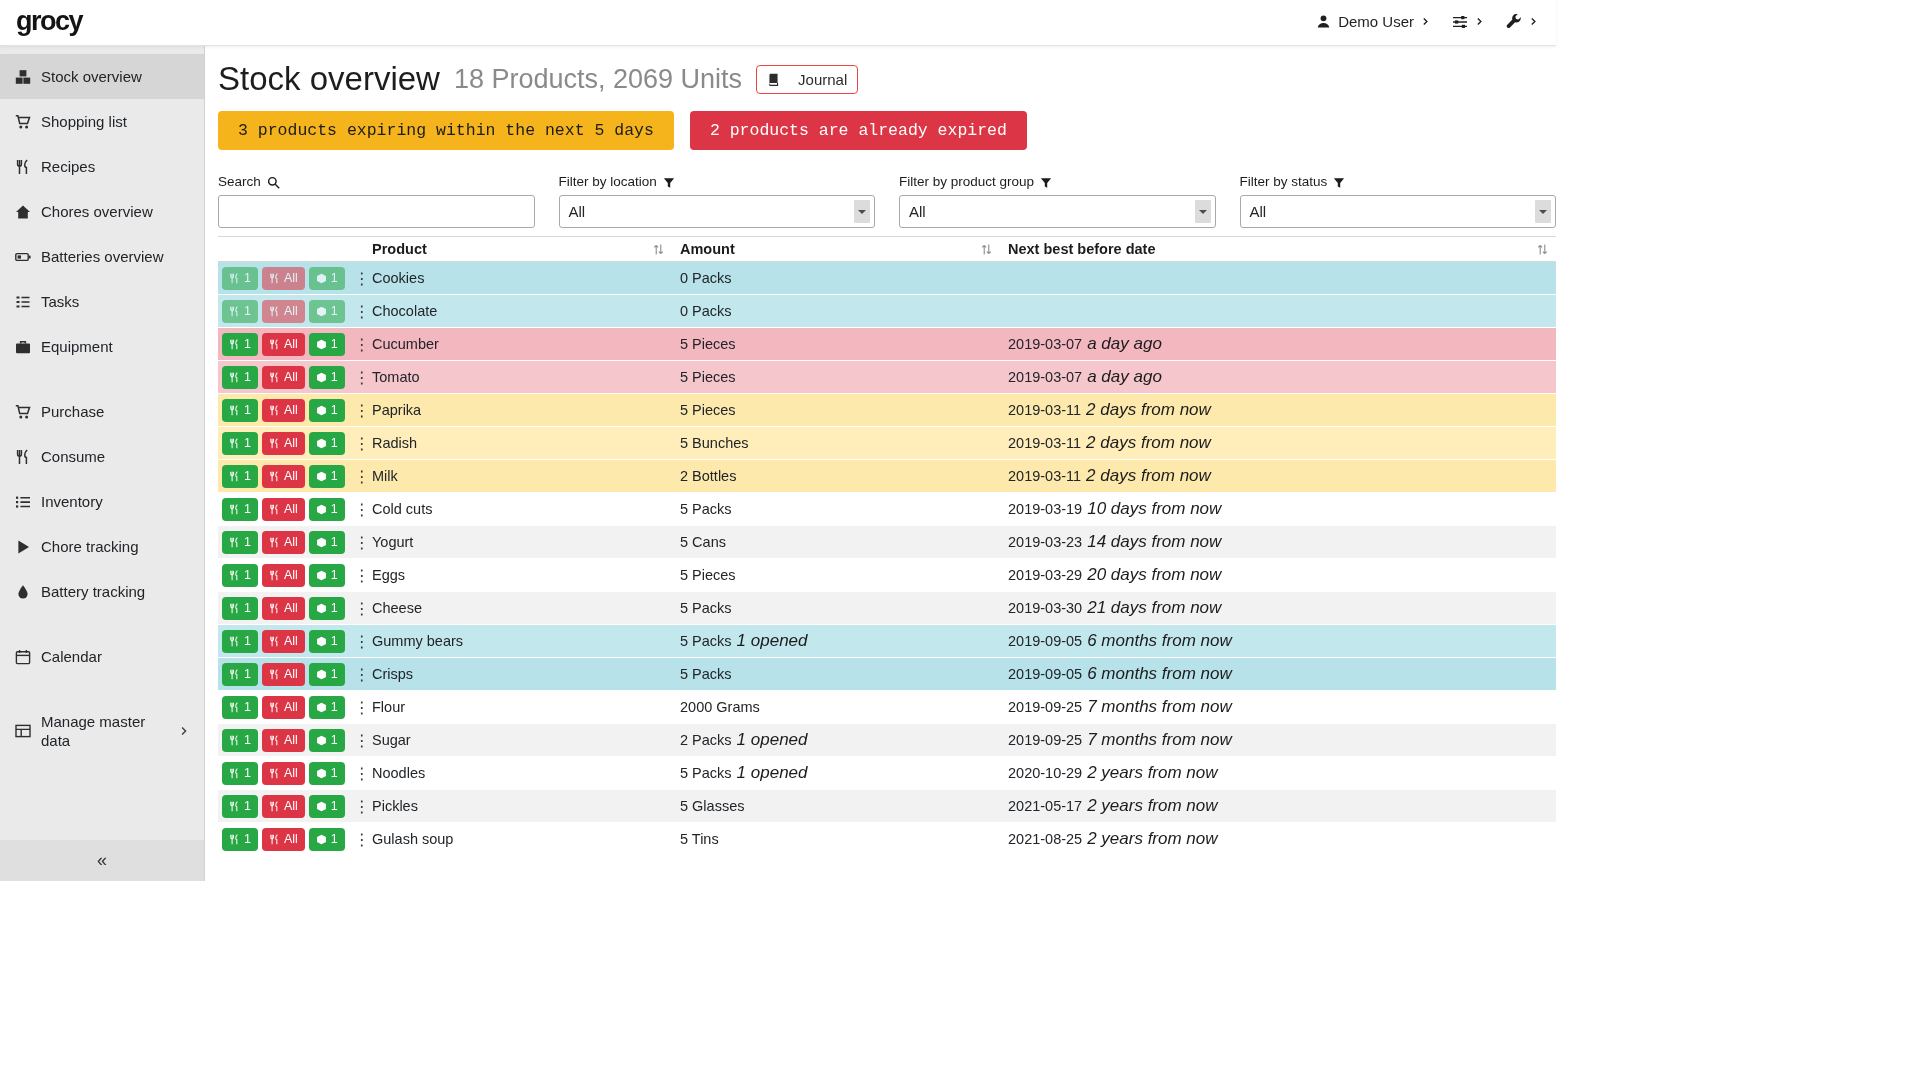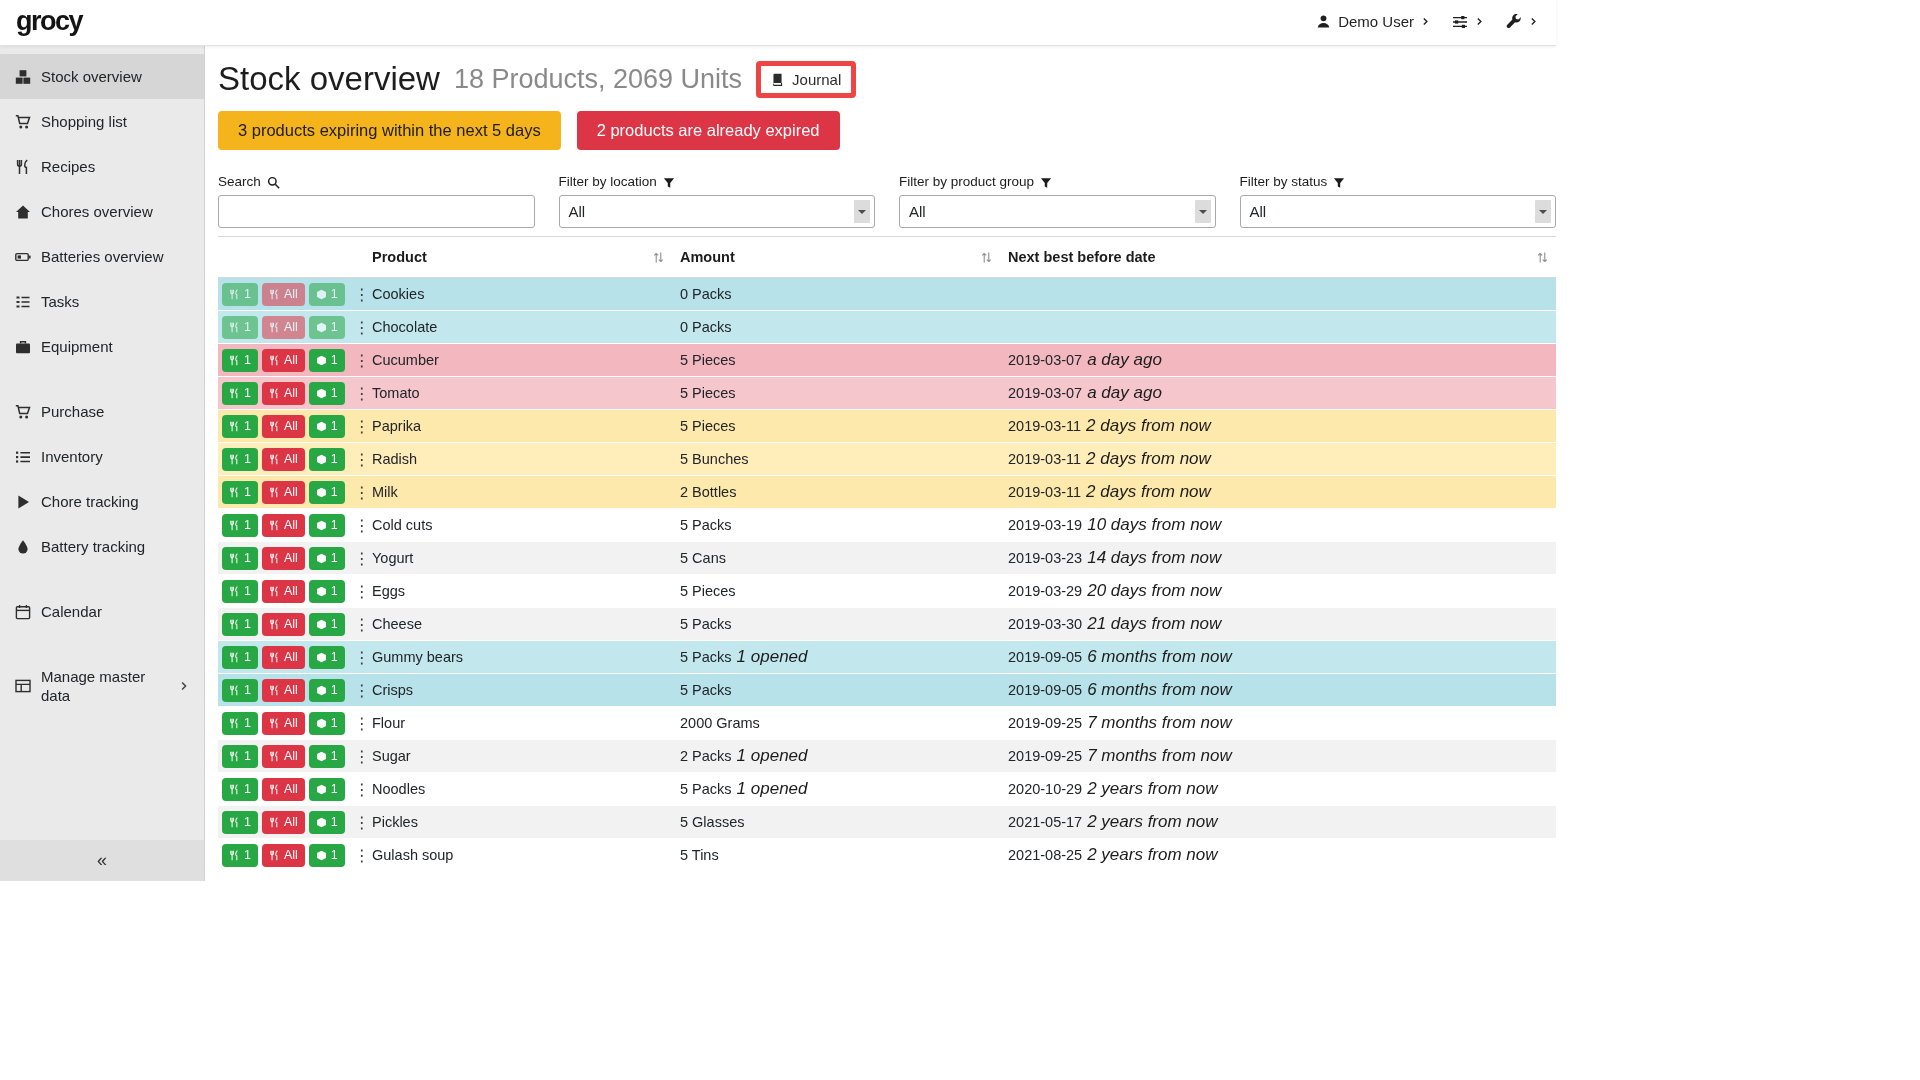--- a/index.html
+++ b/index.html
@@ -28,27 +28,27 @@
   .nav-item .chev.show { display: inline-flex; }
   .collapse-bar { position: absolute; bottom: 0; left: 0; right: 0; height: 41px;
     background: #dfdfdf; display: flex; align-items: center; justify-content: center;
     font-size: 18px; color: #333; cursor: pointer; }
 
   
   .main { flex: 1; padding: 14px 0 0 13px; }
   .page-head { display: flex; align-items: center; gap: 14px; }
   h1.page-title { font-size: 33px; font-weight: 500; color: #1d1d1d; }
   .subtitle { font-size: 27px; color: #8a8a8a; font-weight: 400; }
-  .journal-btn { display: inline-flex; align-items: center; gap: 8px; border: 5px solid #ef4444;
+  .journal-btn { display: inline-flex; align-items: center; gap: 18px; border: 1px solid #ef4444;
     border-radius: 4px; background: #fff; padding: 5px 10px; font-size: 15px; color: #2c2c2c;
     cursor: pointer; font-family: inherit; }
 
   .alerts { display: flex; gap: 16px; margin-top: 13px; }
   .alert-btn { border: none; border-radius: 4px; padding: 10px 20px; font-size: 16.5px;
-    cursor: pointer; font-family: Liberation Sans, sans-serif; }
+    cursor: pointer; font-family: Liberation Mono, monospace; }
   .alert-warning { background: #f5b31c; color: #1c1c1c; }
   .alert-danger  { background: #dc3545; color: #fff; }
   .alert-info    { background: #17a2b8; color: #fff; }
 
   
   .filters { display: grid; grid-template-columns: repeat(4, 1fr); gap: 24px;
     margin-top: 24px; width: 1338px; }
   .flabel { display: flex; align-items: flex-end; gap: 6px; font-size: 13.5px;
     margin-bottom: 6px; color: #1c1c1c; }
   .search-input { width: 100%; height: 33px; border: 1px solid #a9a9a9; border-radius: 3px;
@@ -57,21 +57,21 @@
     display: flex; align-items: center; padding: 0 26px 0 9px; font-size: 15px;
     position: relative; cursor: pointer; }
   .select::after { content: ""; position: absolute; top: 4px; bottom: 4px; right: 4px;
     width: 16px; background: #dcdcdc; border-radius: 1px; }
   .select::before { content: ""; position: absolute; right: 8px; top: 50%; margin-top: -2px;
     border: 4px solid transparent; border-top-color: #4d4d4d; z-index: 1; }
 
   
   .stock-table { margin-top: 8px; width: 1338px; border-collapse: separate; border-spacing: 0;
     font-size: 14.5px; table-layout: fixed; }
-  .stock-table th { text-align: left; font-weight: 700; padding: 12px 8px;
+  .stock-table th { text-align: left; font-weight: 700; padding: 4px 8px;
     border-top: 1px solid #d8d8d8; border-bottom: 1px solid #d8d8d8; font-size: 14.5px;
     cursor: pointer; }
   .th-inner { display: flex; align-items: center; justify-content: space-between; color: #1c1c1c; }
   .th-inner .isort { color: #8d8d8d; }
   .stock-table td { padding: 0 8px; height: 33px; border-bottom: 1px solid #fff; vertical-align: middle; }
   .c-actions { width: 146px; white-space: nowrap; }
   .c-product { width: 308px; }
   .c-amount  { width: 328px; }
   .c-date    { width: 556px; }
   td.c-actions { padding-left: 4px; }
@@ -245,20 +245,31 @@
                   <circle cx="5.8" cy="12.9" r="1.5" fill="currentColor"></circle>
                   <circle cx="11.6" cy="12.9" r="1.5" fill="currentColor"></circle>
                 </svg>
               </span>
     <span class="lbl">Purchase</span>
 
   </div>
             <div class="nav-item">
     <span class="icon islot i16">
                 <svg viewBox="0 0 16 16">
+                  <path d="M2.6 1v4.2a1.9 1.9 0 0 0 3.8 0V1" fill="none" stroke="currentColor" stroke-width="1.5"></path>
+                  <path d="M4.5 1v14" stroke="currentColor" stroke-width="1.5"></path>
+                  <path d="M12.2 1c-1.6 1.2-2.4 3.6-2.4 5.6 0 1 1 1.9 1.6 1.9V15" fill="none" stroke="currentColor" stroke-width="1.5"></path>
+                </svg>
+              </span>
+    <span class="lbl">Consume</span>
+
+  </div>
+            <div class="nav-item">
+    <span class="icon islot i16">
+                <svg viewBox="0 0 16 16">
                   <rect x="1" y="2.6" width="2.2" height="2.2" fill="currentColor"></rect>
                   <rect x="1" y="7" width="2.2" height="2.2" fill="currentColor"></rect>
                   <rect x="1" y="11.4" width="2.2" height="2.2" fill="currentColor"></rect>
                   <path d="M5.4 3.7h9.6M5.4 8.1h9.6M5.4 12.5h9.6" stroke="currentColor" stroke-width="1.6"></path>
                 </svg>
               </span>
     <span class="lbl">Inventory</span>
 
   </div>
             <div class="nav-item">

